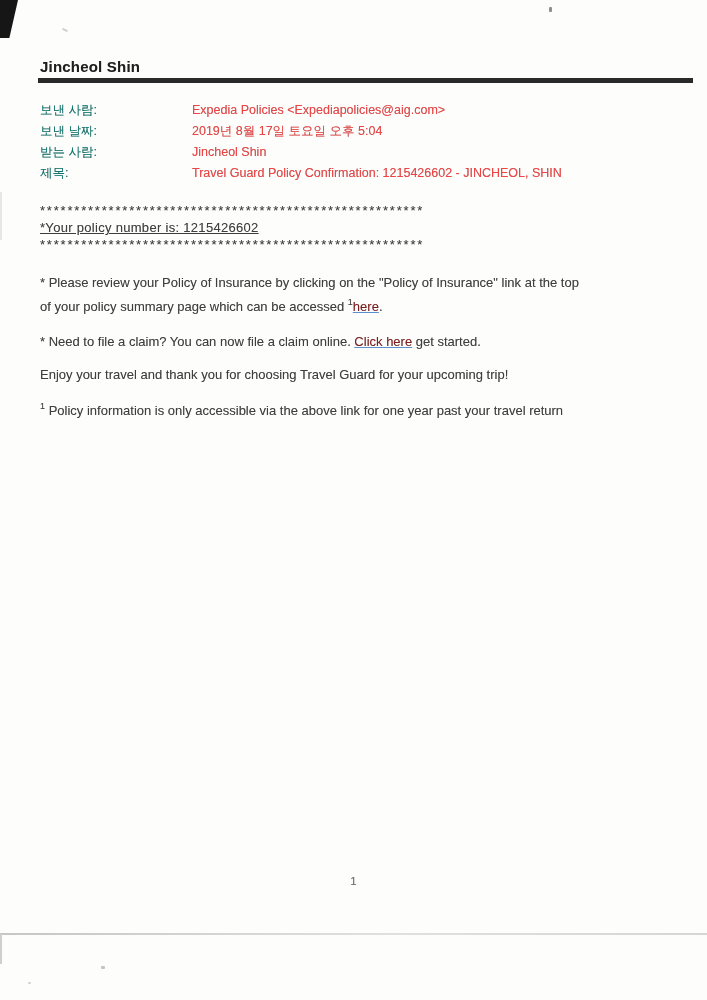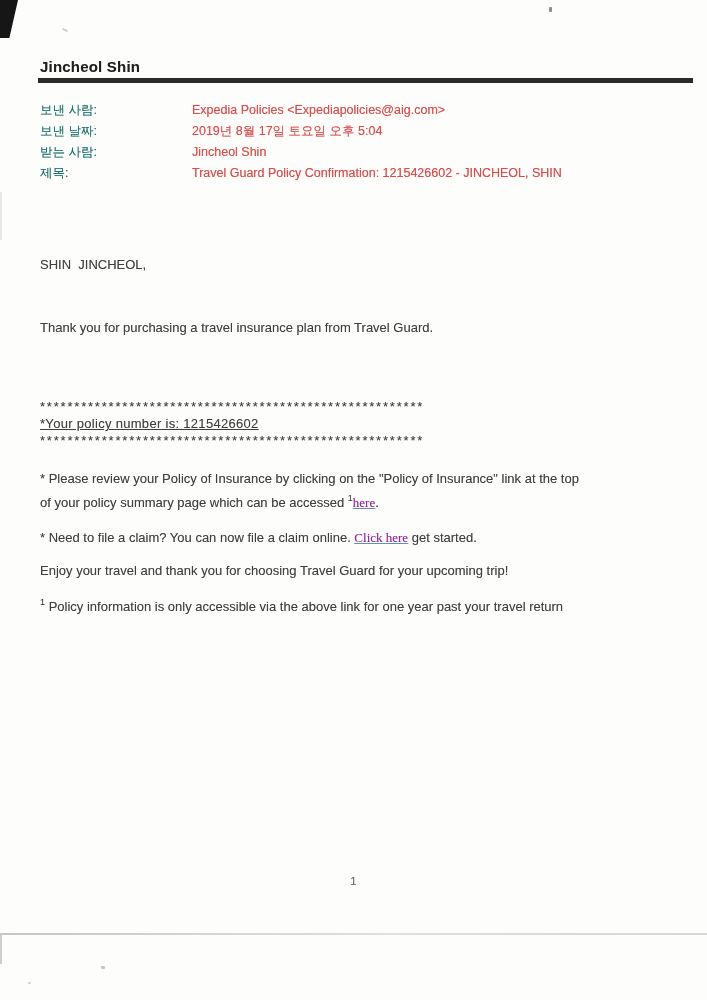--- a/index.html
+++ b/index.html
@@ -52,21 +52,21 @@
   
   .body-text { font-size:13px; color:#3f3f3f; }
   .salutation-block { margin-top:28px; line-height:21px; white-space:pre-wrap; }
   .stars-block { margin-top:18px; line-height:17px; letter-spacing:1.8px; color:#3f3f3f; }
   .stars-block .no-ls { letter-spacing:0.3px;text-decoration:underline; }
   .para-review { margin-top:20px; line-height:20px; }
   .para-claim { margin-top:15px; line-height:20px; }
   .para-enjoy { margin-top:13px; line-height:20px; }
   .para-footnote { margin-top:12px; line-height:20px; }
   sup { font-size:9px; position:relative; top:-1px; color:#3f3f3f; }
-  a.doc-link { color:#a21caf; text-decoration:underline; text-decoration-color:#5b8fce; cursor:pointer;font-family:Liberation Serif, serif; }
+  a.doc-link { color:#7f1d1d; text-decoration:underline; text-decoration-color:#5b8fce; cursor:pointer; }
   .page-number {
     position:absolute; left:0; top:875px; width:707px;
     text-align:center; font-size:11.5px; color:#6e6e6e;
   }
 </style>
 </head>
 <body>
 
 <div class="page">
 
@@ -98,24 +98,20 @@
         <span class="field-value">Jincheol Shin</span>
       </div>
       <div class="field-row">
         <span class="field-label">제목:</span>
         <span class="field-value">Travel Guard Policy Confirmation: 1215426602 - JINCHEOL, SHIN</span>
       </div>
     </div>
 
     <div class="body-text">
 
-      <div class="salutation-block">
-        <div>SHIN  JINCHEOL,</div>
-        <div>Thank you for purchasing a travel insurance plan from Travel Guard.</div>
-      </div>
 
       <div class="stars-block">
         <div>********************************************************</div>
         <div class="no-ls">*Your policy number is: 1215426602</div>
         <div>********************************************************</div>
       </div>
 
       <div class="para-review">
         <div>* Please review your Policy of Insurance by clicking on the "Policy of Insurance" link at the top</div>
         <div><span>of your policy summary page which can be accessed </span><sup>1</sup><a class="doc-link">here</a><span>.</span></div>

